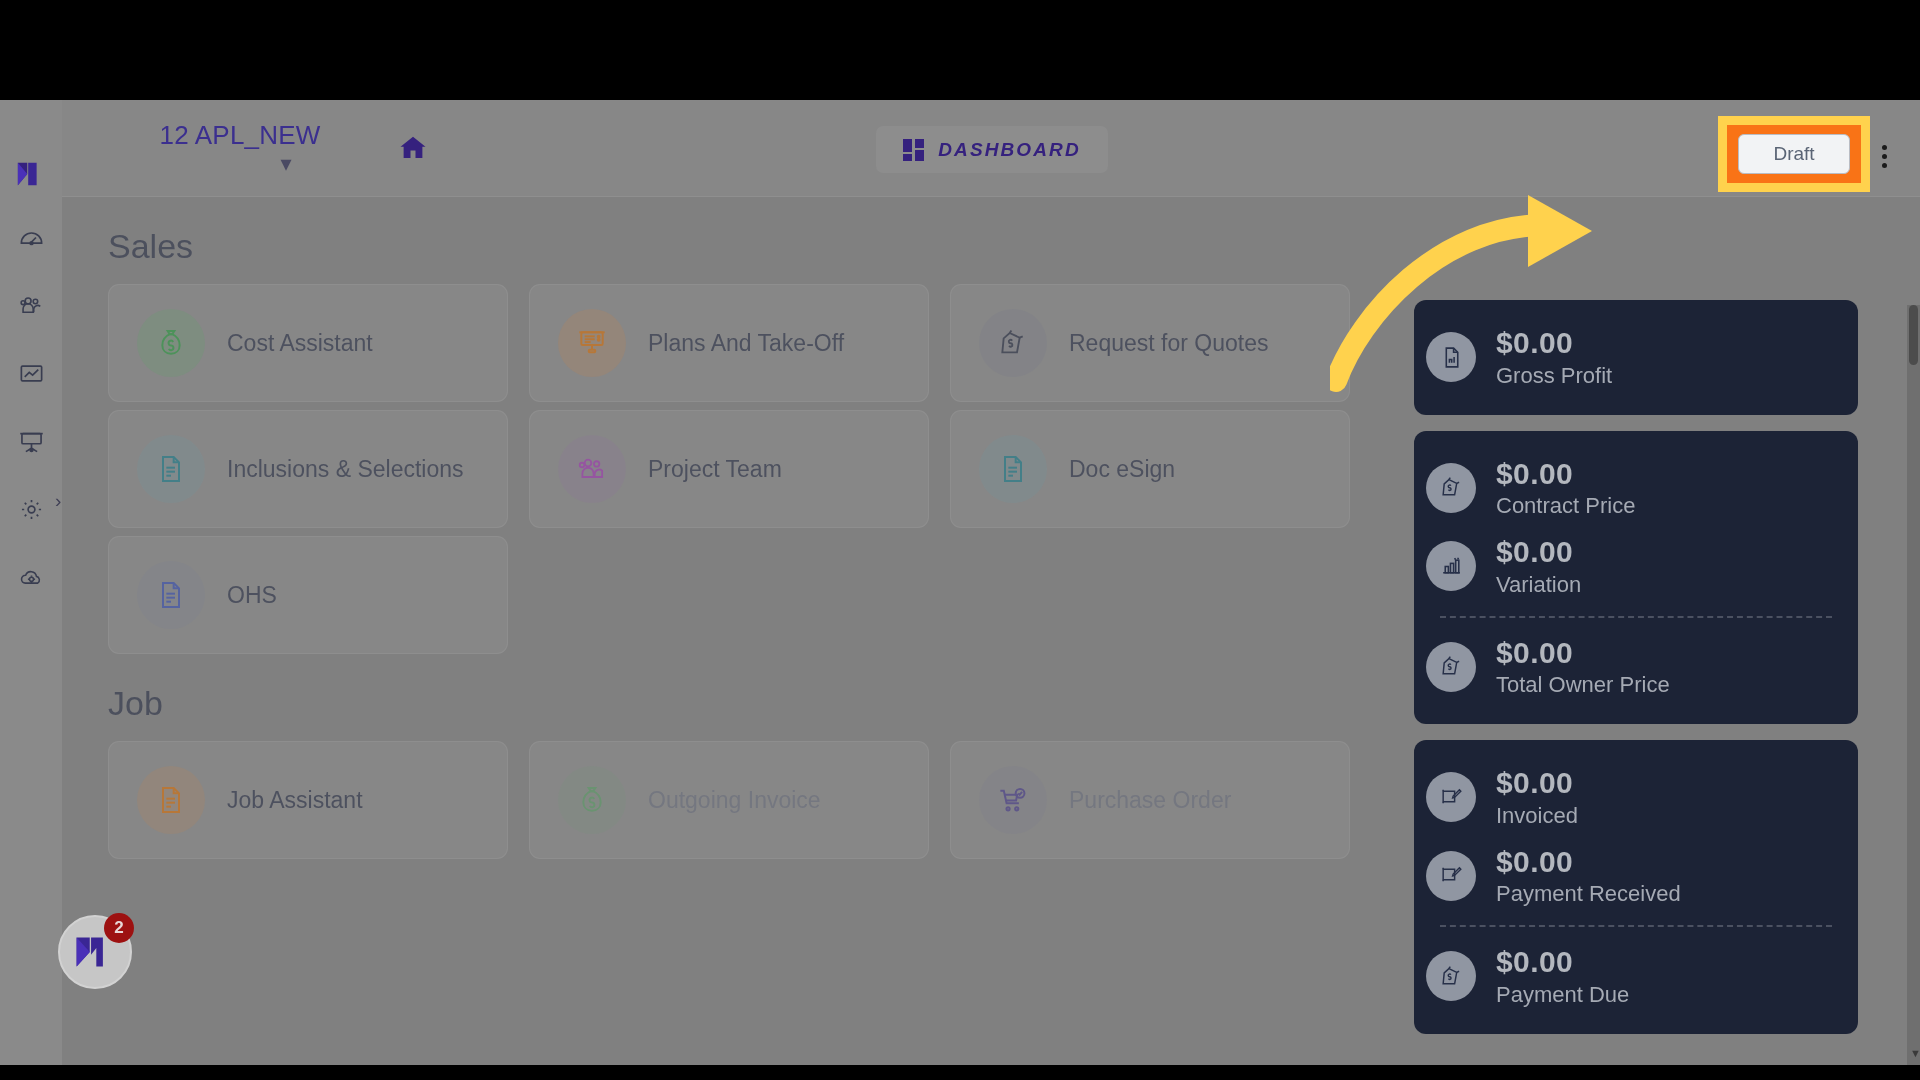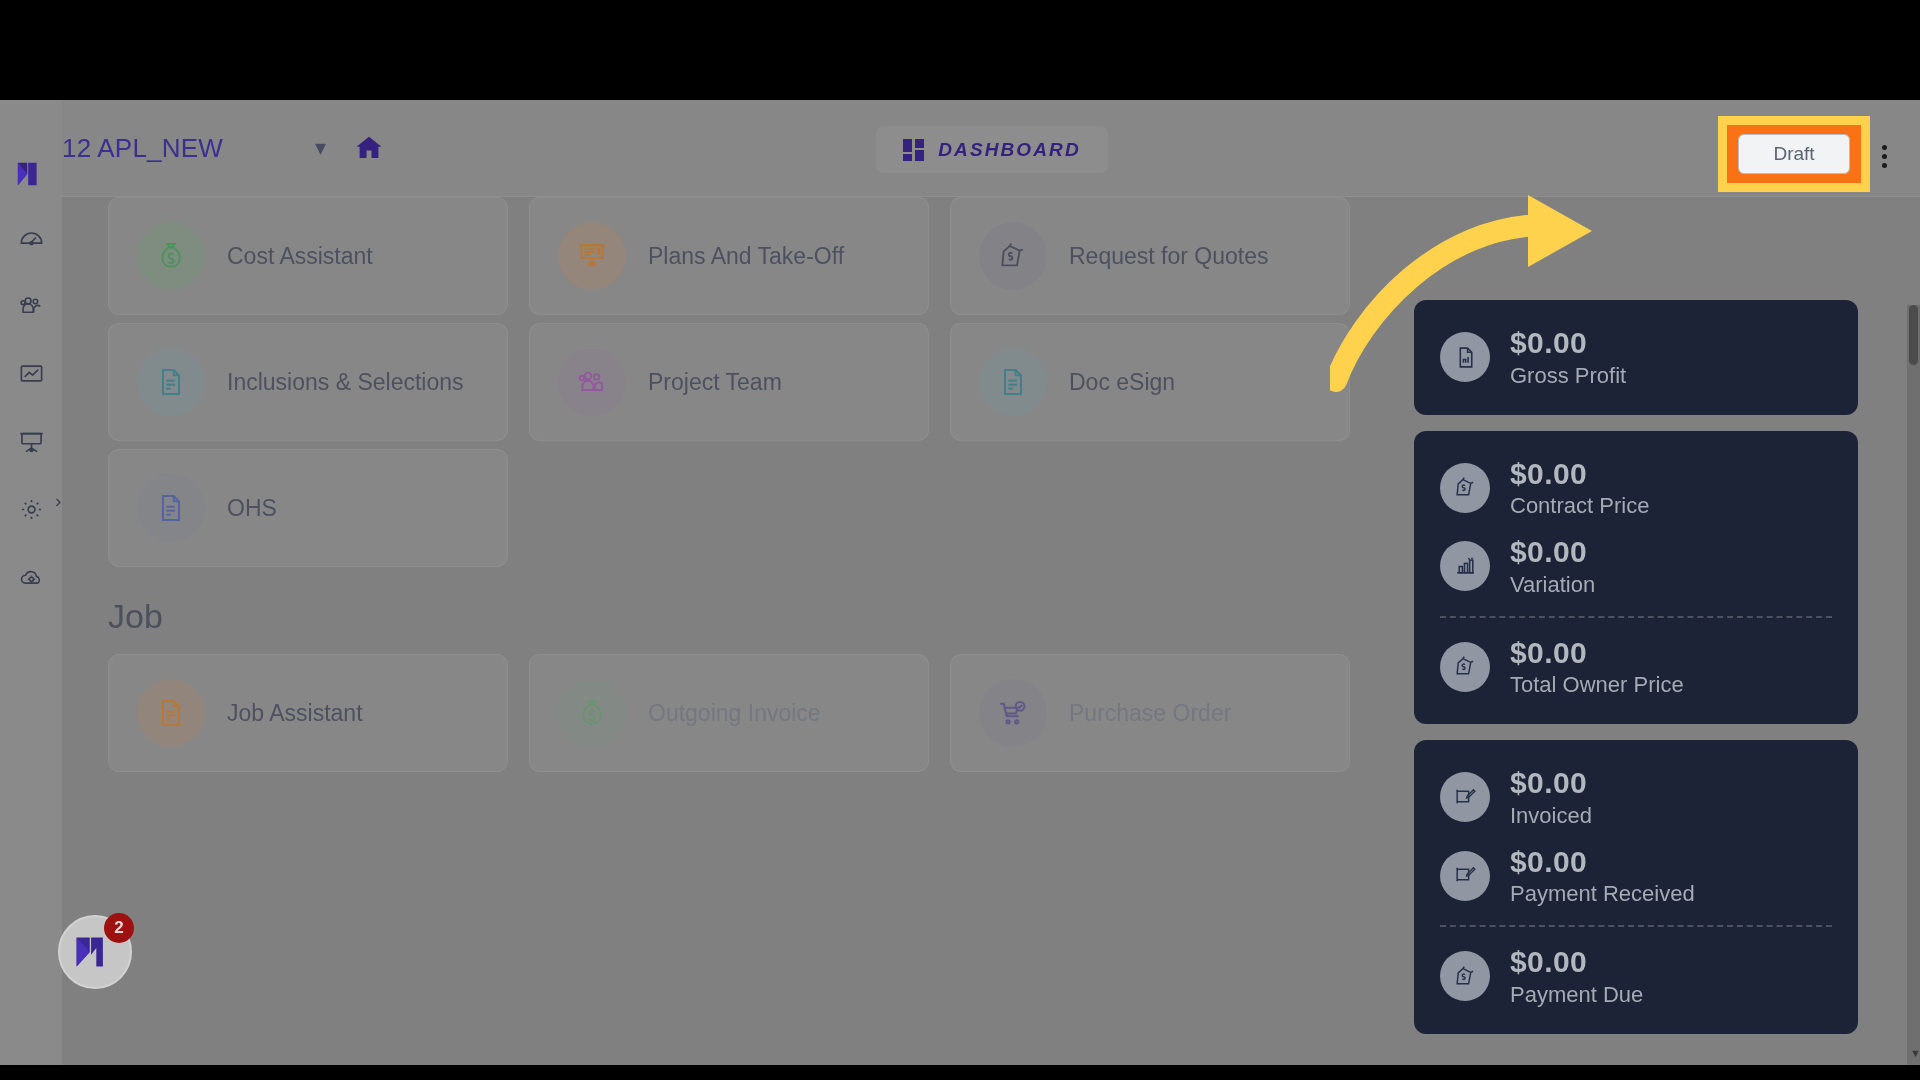--- a/index.html
+++ b/index.html
@@ -49,22 +49,22 @@
   
   #topbar {
     position: absolute; left: 62px; top: 0;
     width: 1858px; height: 97px;
     background: #878787;
     display: flex; align-items: center;
     border-bottom: 1px solid #8f8f8f;
     z-index: 5;
   }
   #projsel {
-    display: flex; align-items: center;
-    min-width: 260px; color: #3b2f8f; font-size: 26px; letter-spacing: .2px;
+    margin-left: 48px; display: flex; align-items: center;
+    min-width: 260px; color: #3b2f8f; font-size: 26px; letter-spacing: .2px; flex-direction: column;
   }
   #projsel .chev { margin-left: 92px; color:#4a4a63; font-size: 22px; }
   #homebtn { margin-left: 28px; display:flex; align-items:center; }
 
   #dashpill {
     position: absolute; left: 814px; top: 26px;
     width: 232px; height: 47px;
     background: #8d8d8d;
     border-radius: 7px;
     display:flex; align-items:center; justify-content:center;
@@ -145,21 +145,21 @@
   
   #stats {
     position: absolute; right: 62px; top: 200px;
     width: 444px; z-index: 8;
     display:flex; flex-direction:column; gap: 16px;
   }
   .statcard {
     background: #1c2336; border-radius: 12px;
     padding: 18px 0 18px 0;
   }
-  .statrow { display:flex; align-items:center; gap: 20px; padding: 8px 26px; }
+  .statrow { display:flex; align-items:center; gap: 20px; padding: 8px 12px; }
   .statrow .sic {
     width: 50px; height: 50px; border-radius:50%;
     background: #9096a2;
     display:flex; align-items:center; justify-content:center; flex:0 0 50px;
   }
   .statrow .val { color:#b3b7be; font-size: 30px; font-weight: 700; line-height:1.15; letter-spacing:.4px; }
   .statrow .lab { color:#a5aab4; font-size: 22px; margin-top: 2px; }
   .dashsep { border-top: 2px dashed #4b5161; margin: 10px 26px; }
 
   
@@ -264,20 +264,21 @@
           <i class="b"></i>
           <i class="c"></i>
           <i class="d"></i>
         </span>
       <span class="lbl">DASHBOARD</span>
     </div>
   </div>
 
   <div id="main">
 
+    <div class="sec-title dim">Sales</div>
     <div class="grid dim">
 
       <div class="card">
         <span class="ic" style="background:rgba(91,173,104,0.30)">
           <svg width="32" height="32" viewBox="0 0 24 24" fill="none" stroke="#2f9e44" stroke-width="1.5">
             <path d="M9.5 3h5l-1.6 2.4h-1.8z"></path>
             <path d="M12.9 5.4c3.2 1.5 5.6 4.6 5.6 8.2 0 4-2.7 6.4-6.5 6.4s-6.5-2.4-6.5-6.4c0-3.6 2.4-6.7 5.6-8.2z"></path>
             <path d="M13.6 11.2a1.8 1.8 0 10-1.6 2.6 1.8 1.8 0 11-1.6 2.6M12 9.8v1M12 16.6v1"></path>
           </svg>
         </span>

